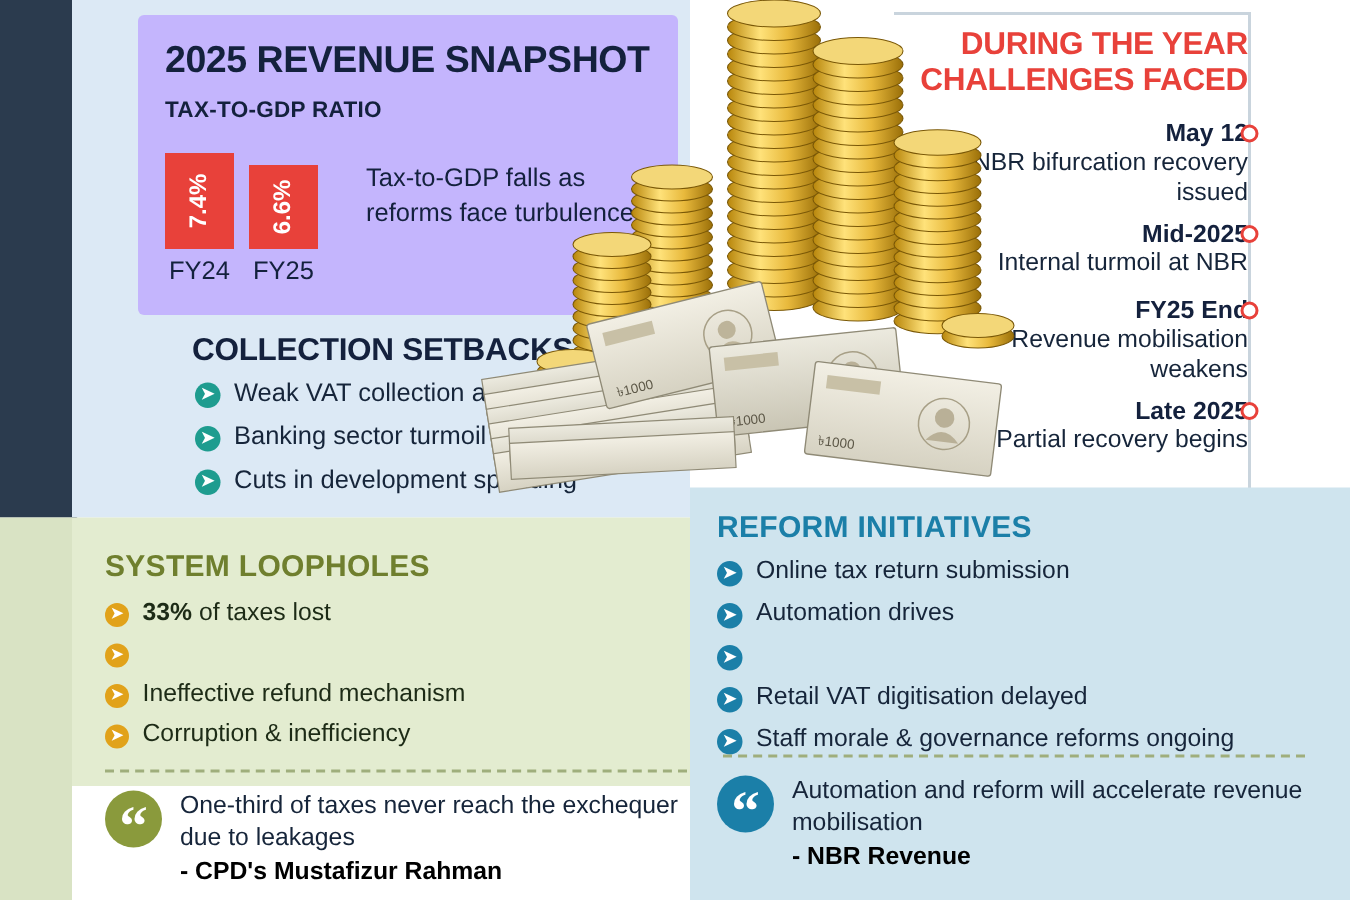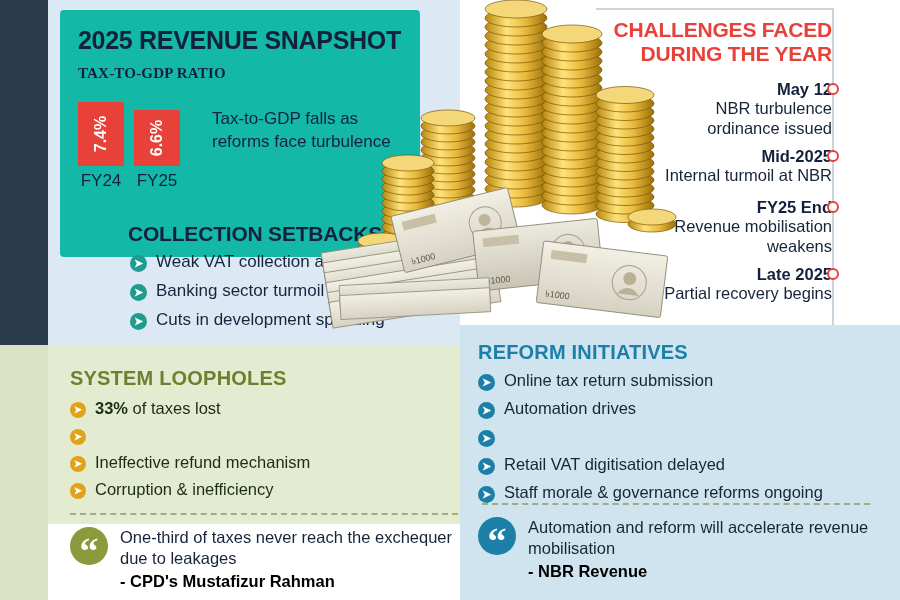--- a/index.html
+++ b/index.html
@@ -30,35 +30,34 @@
     border-left: 20px solid #2b3b4e;
     border-bottom: 18px solid transparent;
   }
 
   
   .panel-topleft {
     position: absolute; left: 48px; top: 0; width: 412px; height: 345px;
     background: #dce9f5;
   }
   .revenue-card {
-    position: absolute; left: 12px; top: 10px;
-    width: 360px; height: 247px;
-    background: #14b8a6;
+    position: absolute; left: 44px; top: 10px;
+    width: 360px; height: 200px;
+    background: #c4b5fd;
     border-radius: 4px;
     padding: 16px 18px 0 18px;
   }
   .revenue-title {
     font-size: 25px; font-weight: bold; color: #14213d;
     letter-spacing: -0.3px;
   }
   .revenue-sub {
     margin-top: 10px;
     font-size: 15px; font-weight: bold; color: #14213d;
     letter-spacing: 0.2px;
-    font-family: Liberation Serif, serif;
   }
   .bars-wrap {
     position: absolute; left: 18px; top: 92px;
     display: flex; align-items: flex-end; gap: 10px;
   }
   .bar-col { display: flex; flex-direction: column; align-items: center; }
   .bar {
     width: 46px; background: #e8413a;
     display: flex; align-items: center; justify-content: center;
   }
@@ -285,27 +284,27 @@
       </div>
     </div>
   </div>
 
   <div class="panel-right-top"></div>
 
   <div class="timeline-line-top"></div>
   <div class="timeline-line"></div>
 
   <div class="challenges-title">
+    <div>DURING THE YEAR</div>
     <div>CHALLENGES FACED</div>
-    <div>DURING THE YEAR</div>
   </div>
 
   <div class="tl-item" style="top:80px; width:190px;">
     <div class="tl-date">May 12</div>
-    <div class="tl-desc">NBR turbulence ordinance issued</div>
+    <div class="tl-desc">NBR bifurcation recovery issued</div>
   </div>
   <div class="tl-dot" style="top:83px"></div>
 
   <div class="tl-item" style="top:147px; width:200px;">
     <div class="tl-date">Mid-2025</div>
     <div class="tl-desc">Internal turmoil at NBR</div>
   </div>
   <div class="tl-dot" style="top:150px"></div>
 
   <div class="tl-item" style="top:198px; width:190px;">

